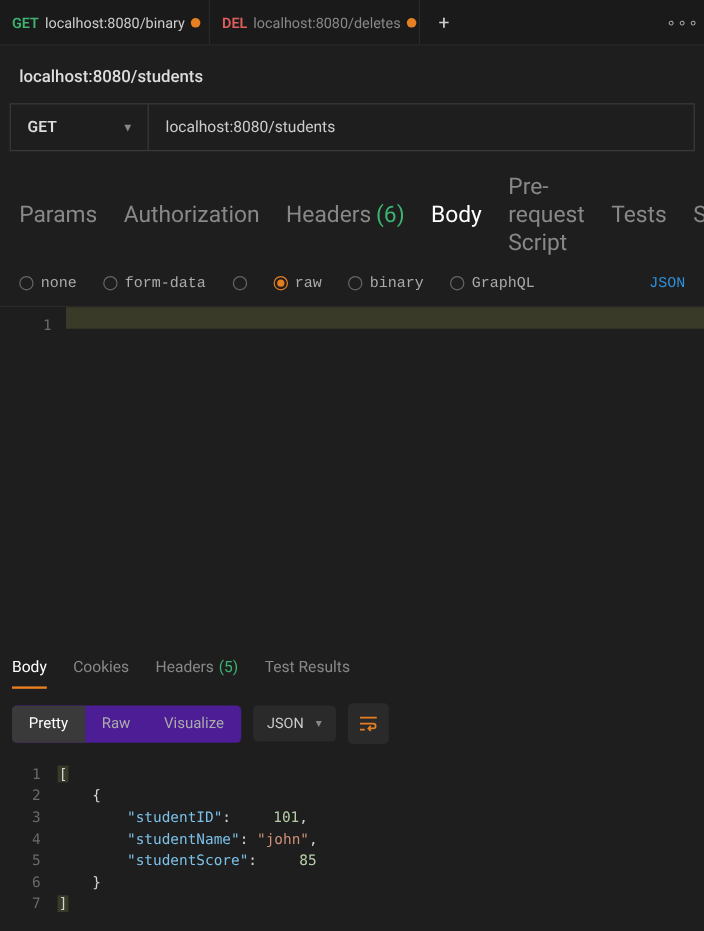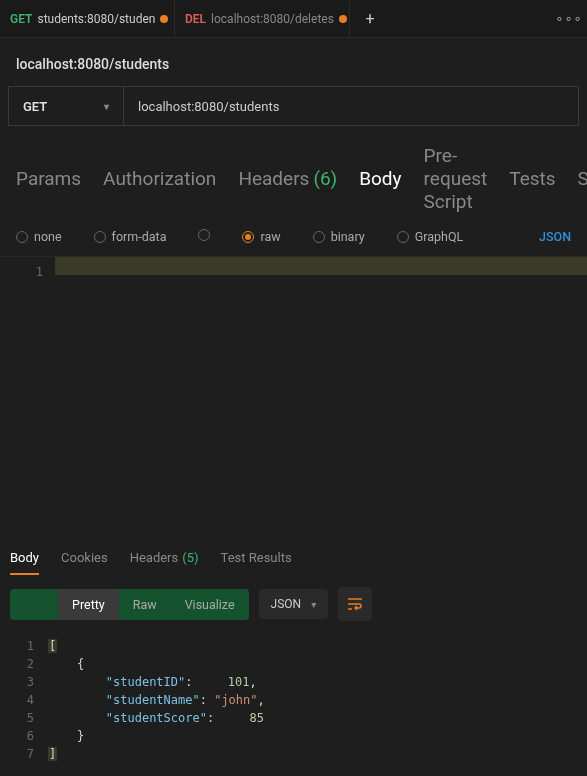--- a/index.html
+++ b/index.html
@@ -76,25 +76,26 @@
     padding: 8px 16px 10px;
     font-size:19px;
     color:#888;
   }
   .req-tab { cursor:pointer; display:flex; gap:4px; align-items:center; }
   .req-tab.active { color:#fff; }
   .count-green { color:#3cb371; }
   
   .body-types {
     display:flex;
-    gap:32px;
+    gap:22px;
     padding: 6px 16px 12px;
     font-size:12.5px;
     color:#aaa;
-    align-items:flex-start;
+    align-items:center;
+    font-family:Liberation Mono, monospace;
   }
   .radio { display:flex; align-items:center; gap:6px; cursor:pointer; }
   .radio-circle { width:12px; height:12px; border-radius:50%; border:1.5px solid #666; flex-shrink:0; position:relative; }
   .radio-circle.checked { border-color:#e67e22; }
   .radio-circle.checked::after { content:""; position:absolute; inset:2px; background:#e67e22; border-radius:50%; }
   .json-link { color:#2f8fd8; cursor:pointer; margin-left:auto; font-weight:500; }
   
   .editor {
     display:flex;
     background:#1e1e1e;
@@ -126,24 +127,23 @@
   .resp-tab { cursor:pointer; padding-bottom:8px; display:flex; gap:4px; }
   .resp-tab.active { color:#fff; border-bottom:2px solid #e67e22; }
   .resp-toolbar {
     display:flex;
     gap:10px;
     padding:12px 10px;
     align-items:center;
   }
   .view-btns {
     display:flex;
-    background:#14532d;
+    background:#4c1d95;
     border-radius:4px;
     overflow:hidden;
-    padding-left:48px;
   }
   .view-btn {
     padding:8px 14px;
     color:#aaa;
     cursor:pointer;
     font-size:12.5px;
   }
   .view-btn.active { background:#3a3a3a; color:#fff; }
   .fmt-select {
     display:flex;
@@ -187,21 +187,21 @@
   .tok-num { color:#b5cea8;margin-left:28px; }
   .tok-punc { color:#d4d4d4; }
   .active-bracket { background:#3a3a28; padding:0 1px; }
 </style>
 </head>
 <body>
 
 <div class="top-tabs">
   <div class="top-tab">
     <span class="method-get">GET</span>
-    <span>students:8080/studen</span>
+    <span>localhost:8080/binary</span>
     <span class="dot"></span>
   </div>
   <div class="top-tab inactive">
     <span class="method-del">DEL</span>
     <span>localhost:8080/deletes</span>
     <span class="dot"></span>
   </div>
   <div class="plus-tab">
     <span>+</span>
   </div>

